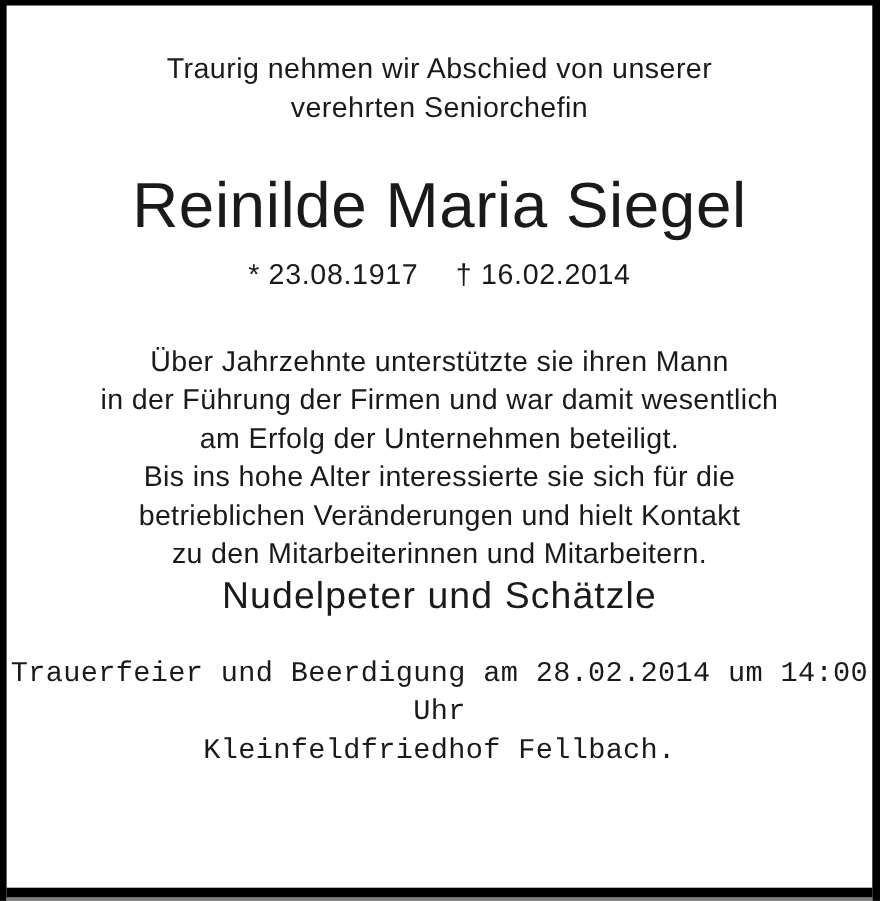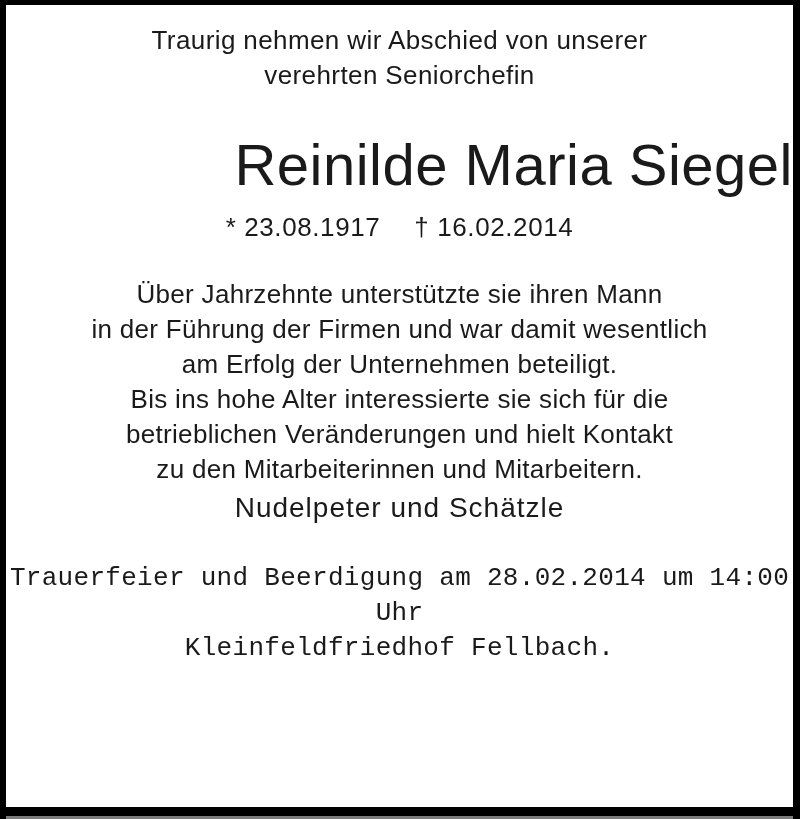--- a/index.html
+++ b/index.html
@@ -38,79 +38,78 @@
     bottom: 0;
     height: 3px;
     background: #7d7d7d;
   }
 
   .notice-content {
     position: relative;
     width: 100%;
     height: 100%;
     box-sizing: border-box;
-    padding-top: 18px;
+    padding-top: 40px;
     text-align: center;
     color: #1a1a1a;
   }
 
   .multiline {
     white-space: pre-line;
   }
 
   .intro-text {
     font-size: 26px;
     line-height: 35px;
     letter-spacing: 0.4px;
   }
 
   .deceased-name {
     margin-top: 40px;
     font-size: 58px;
     line-height: 64px;
     font-weight: 400;
     letter-spacing: 0.5px;
-    text-align: right;
   }
 
   .life-dates {
     margin-top: 13px;
     font-size: 26px;
     line-height: 35px;
     letter-spacing: 0.6px;
   }
 
   .life-dates .date-sep {
     display: inline-block;
     width: 34px;
   }
 
   .tribute-text {
-    margin-top: 32px;
+    margin-top: 44px;
     font-size: 26px;
     line-height: 35px;
     letter-spacing: 0.3px;
   }
 
   .remembrance-text {
     margin-top: 12px;
     font-size: 26px;
     line-height: 35px;
     letter-spacing: 0.3px;
   }
 
   .signature-text {
     margin-top: 28px;
     font-size: 26px;
     line-height: 35px;
     letter-spacing: 0.3px;
   }
 
   .company-name {
-    font-size: 28px;
+    font-size: 34px;
     line-height: 42px;
     letter-spacing: 1px;
   }
 
   .funeral-info {
     margin-top: 32px;
     font-size: 26px;
     line-height: 35px;
     letter-spacing: 0.3px;
     font-family: Liberation Mono, monospace;

